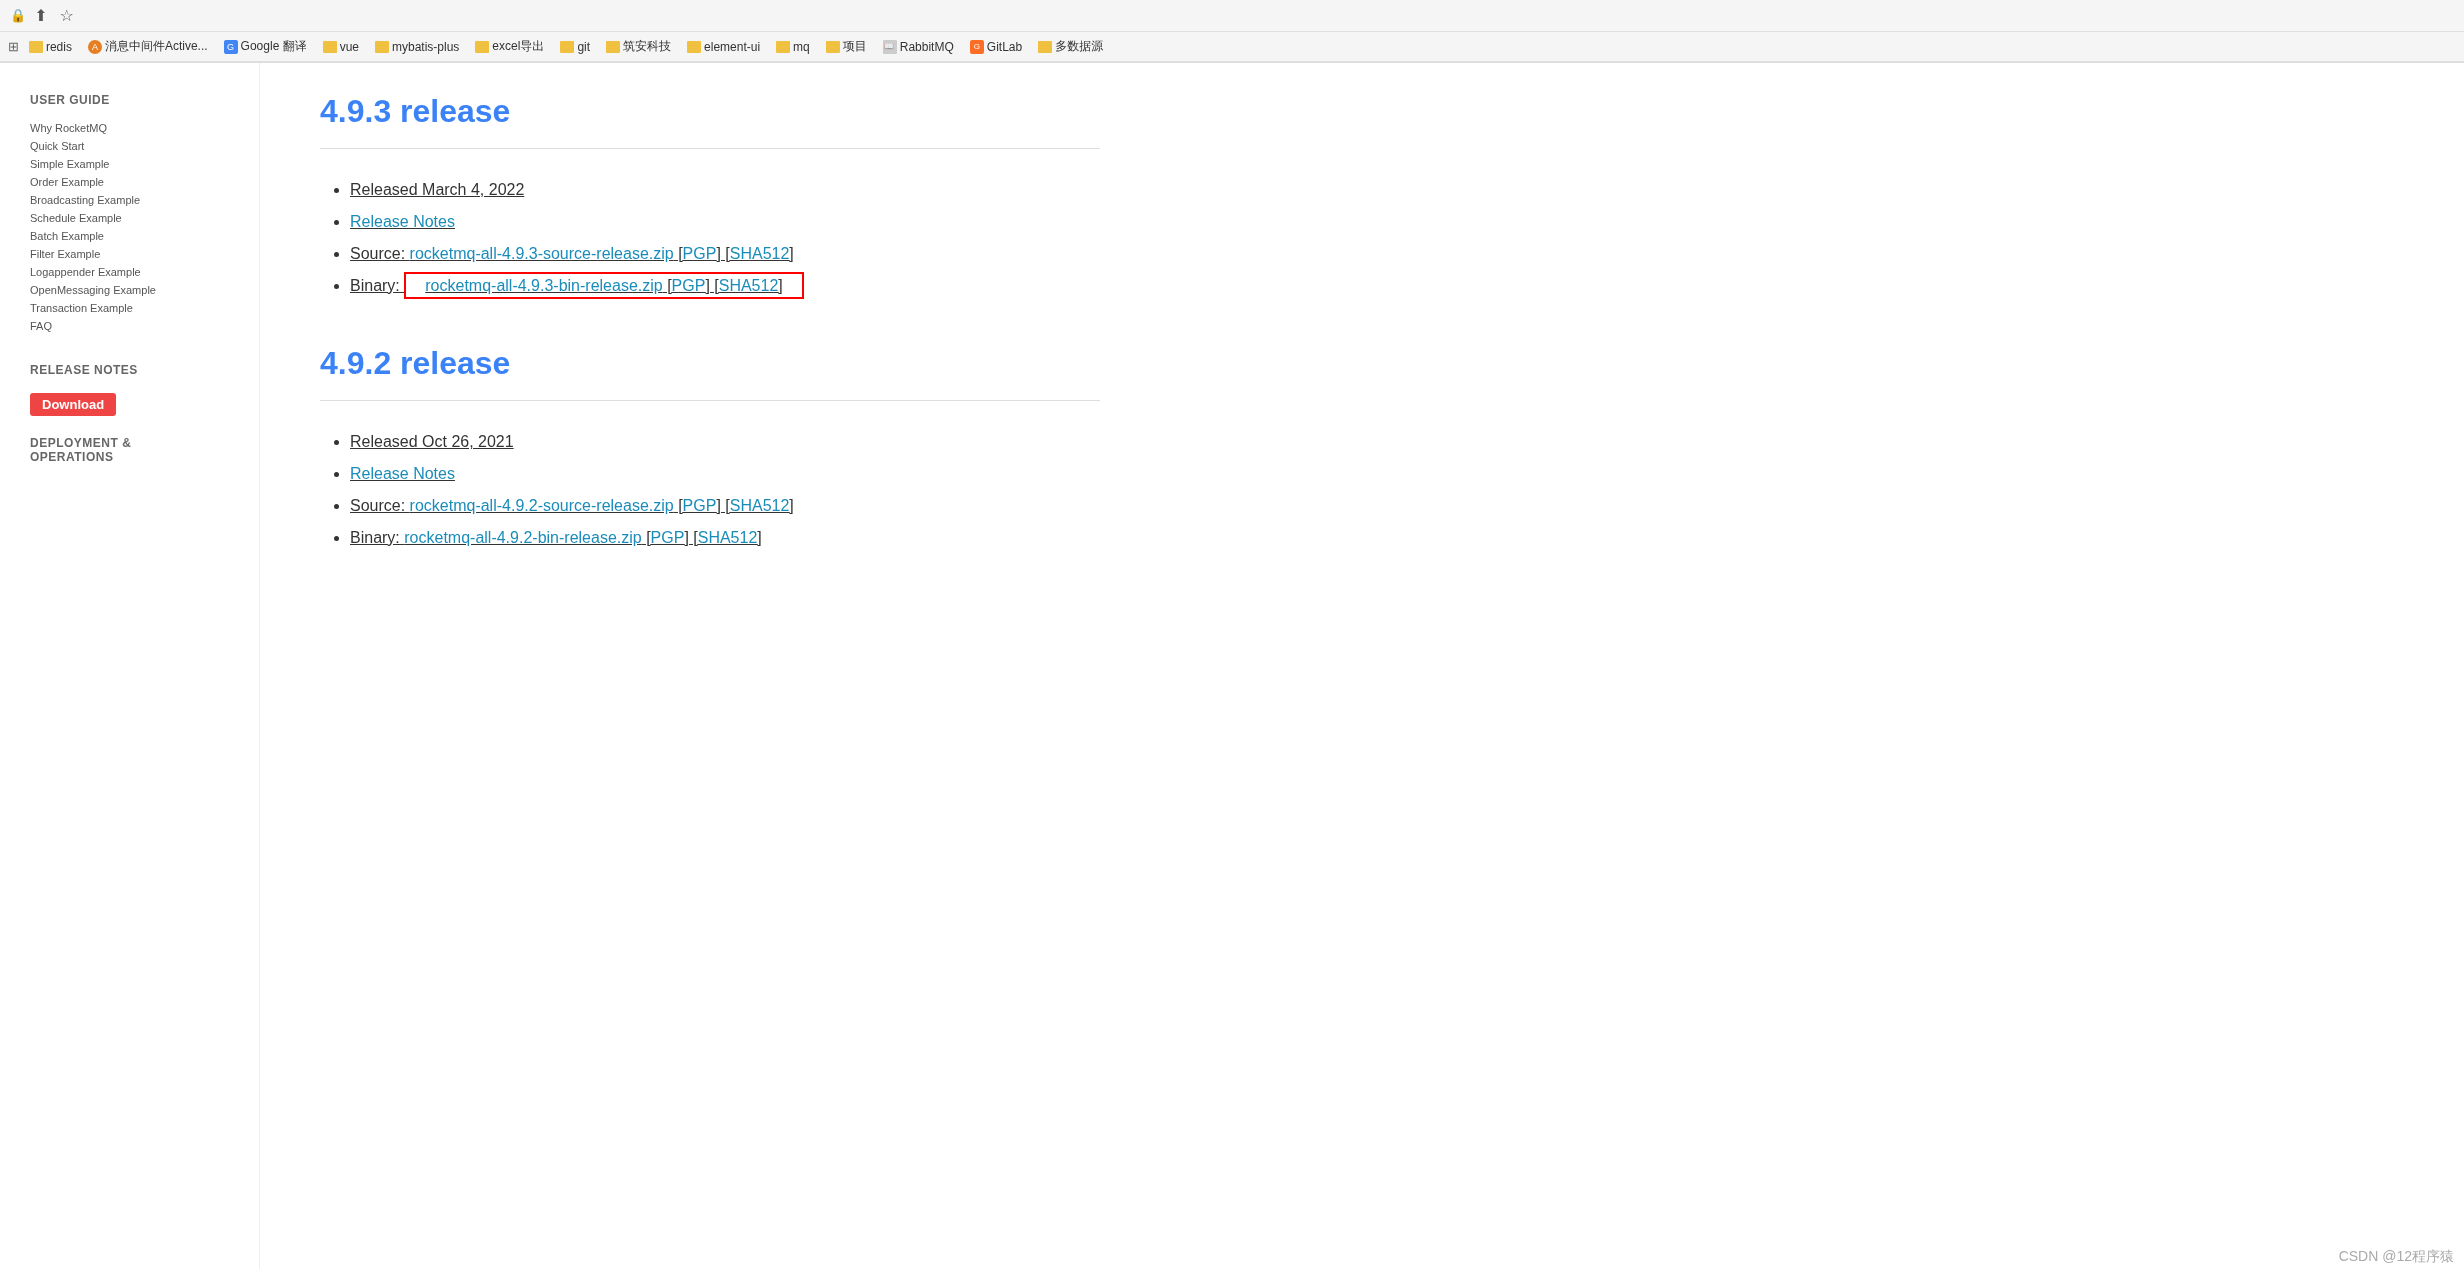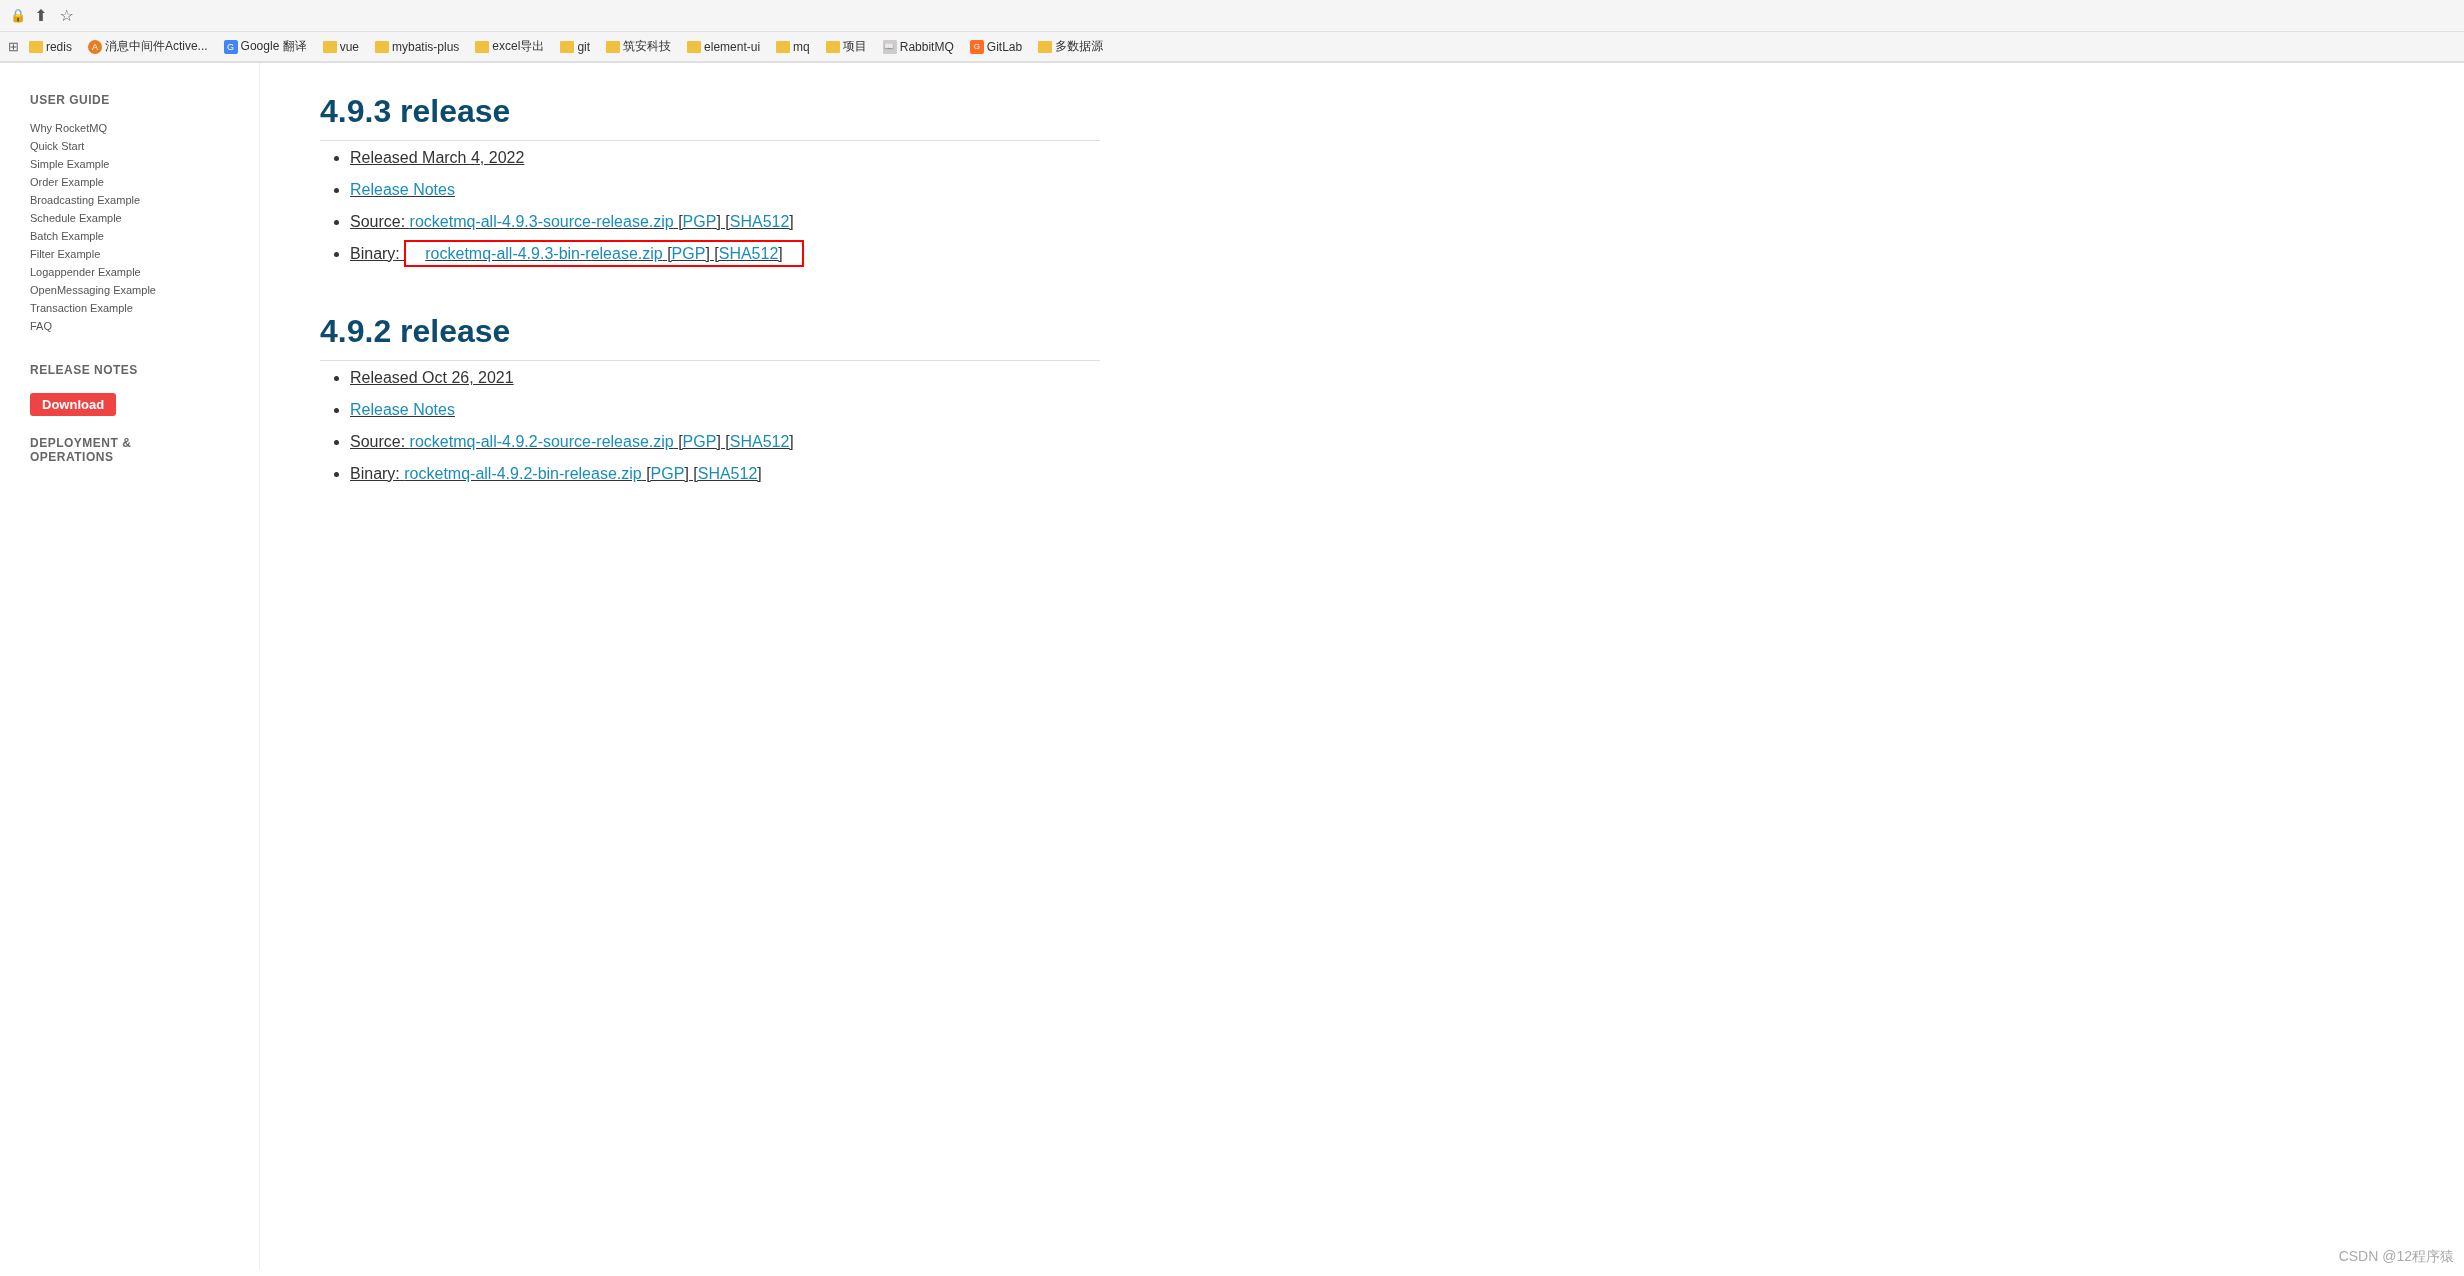--- a/index.html
+++ b/index.html
@@ -112,23 +112,23 @@
     
     .main-content {
       flex: 1;
       padding: 30px 60px;
       max-width: 900px;
     }
 
     .release-title {
       font-size: 32px;
       font-weight: 700;
-      color: #0c4a6e;
-      margin-bottom: 8px;
-      padding-bottom: 10px;
+      color: #3b82f6;
+      margin-bottom: 32px;
+      padding-bottom: 18px;
       border-bottom: 1px solid #ddd;
     }
 
     .release-section {
       margin-bottom: 50px;
     }
 
     .bullet-list {
       list-style: disc;
       padding-left: 30px;

